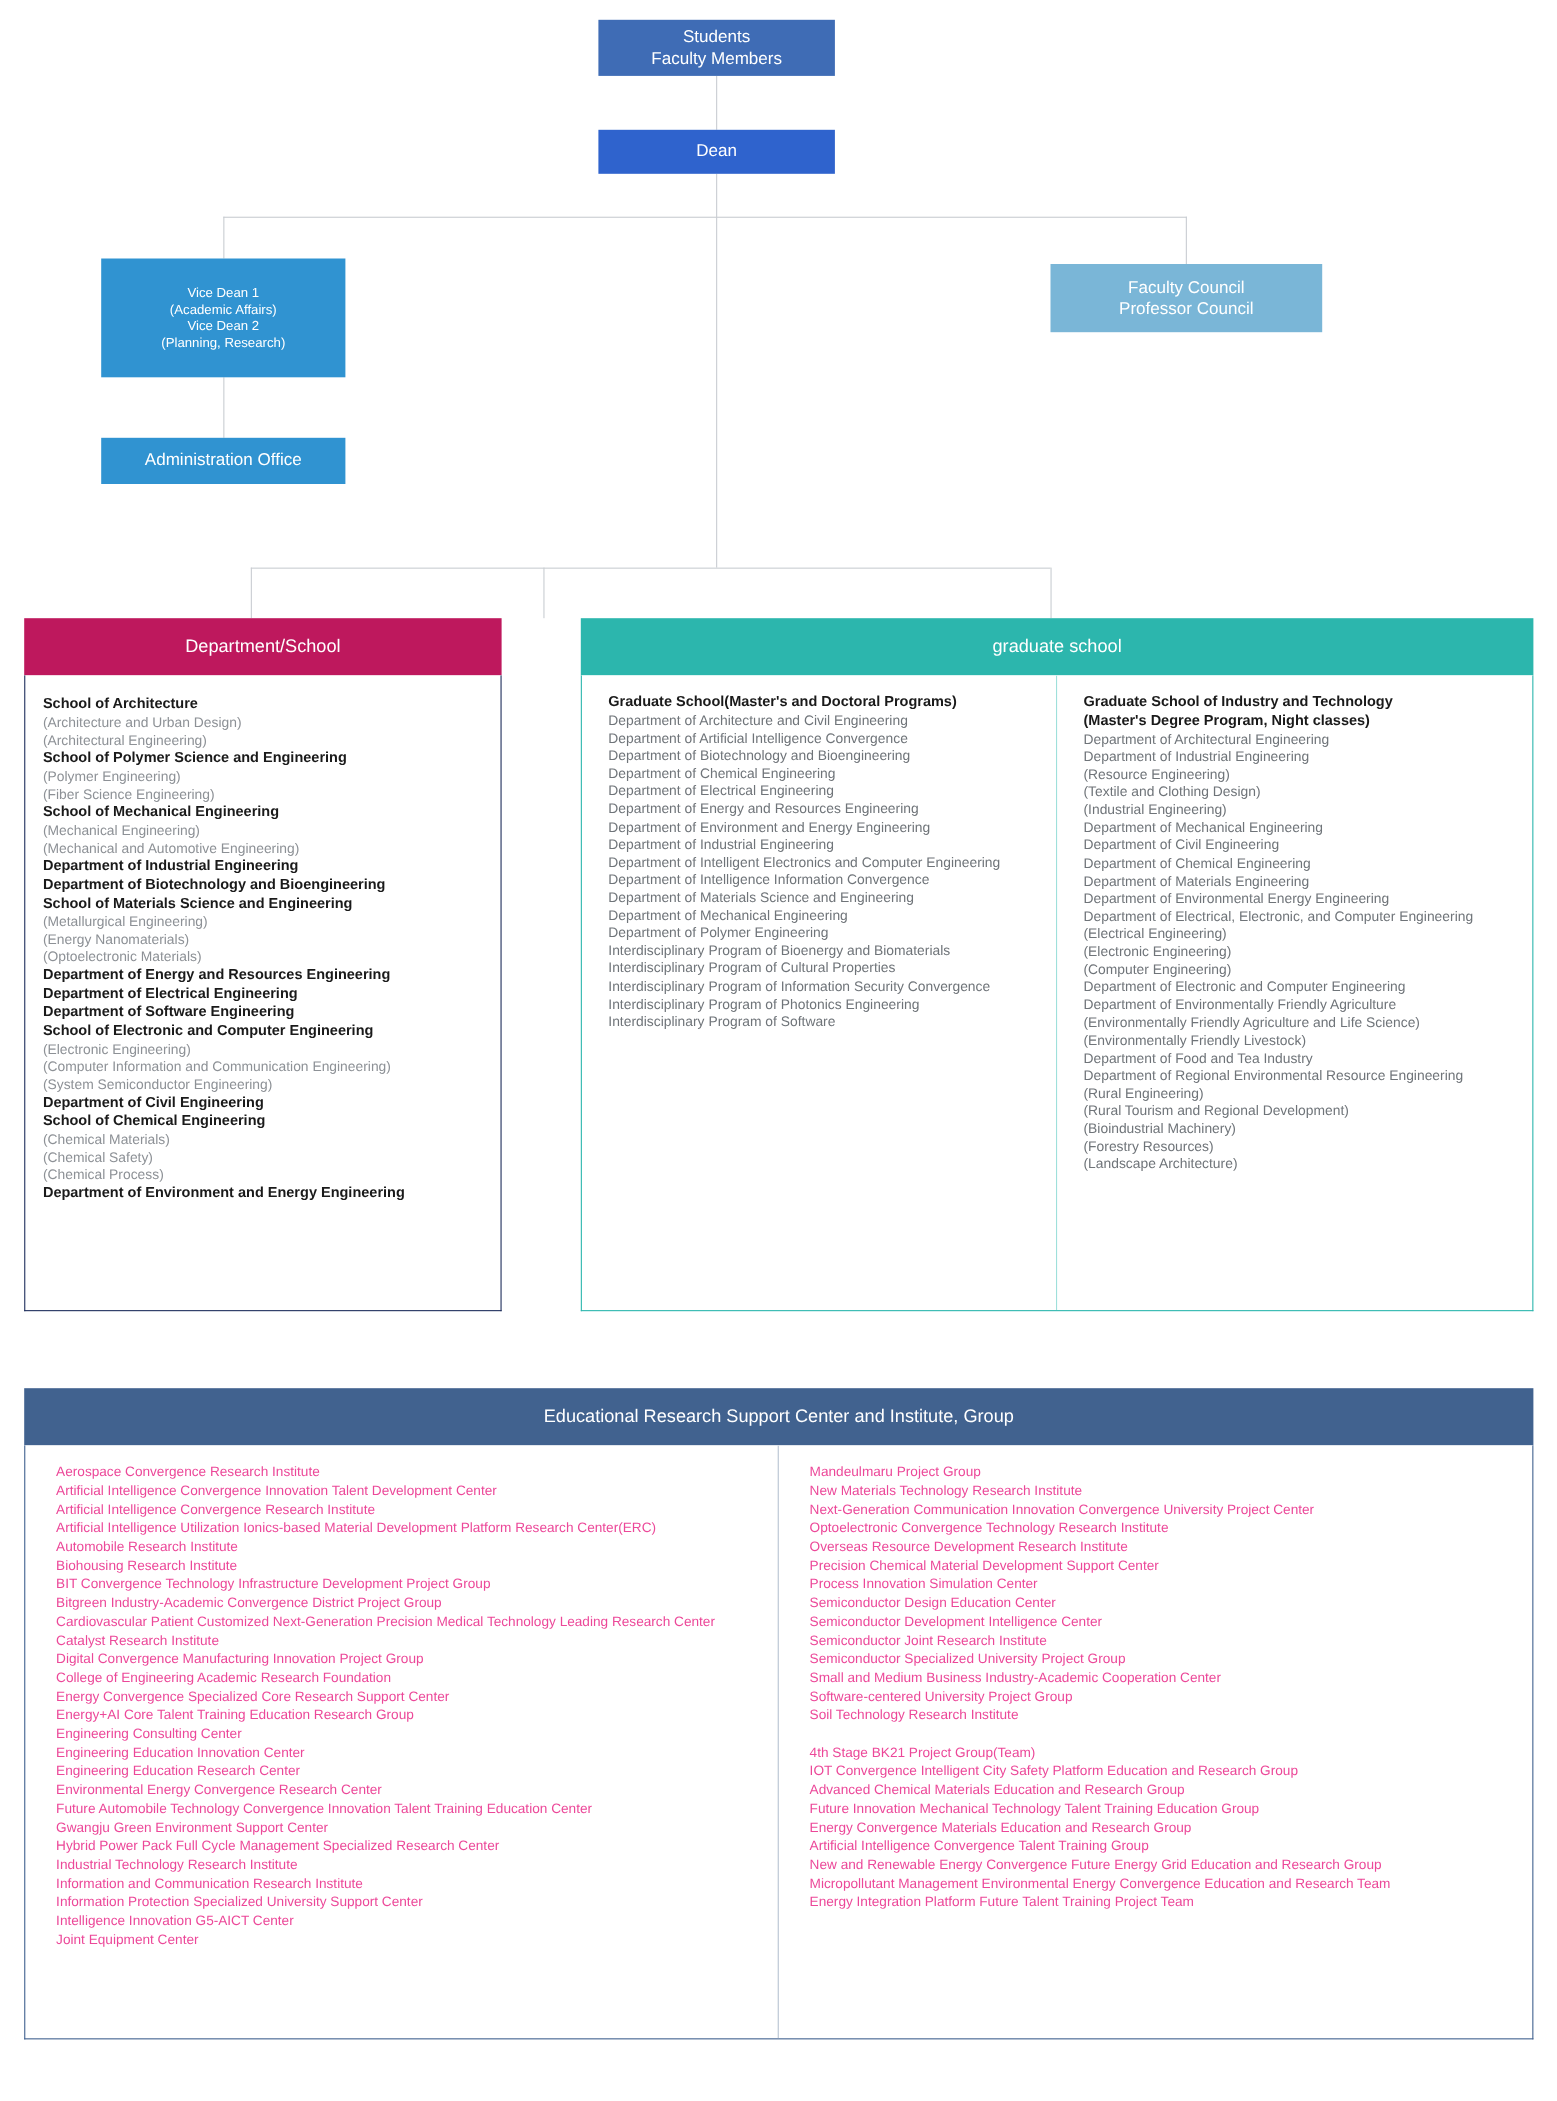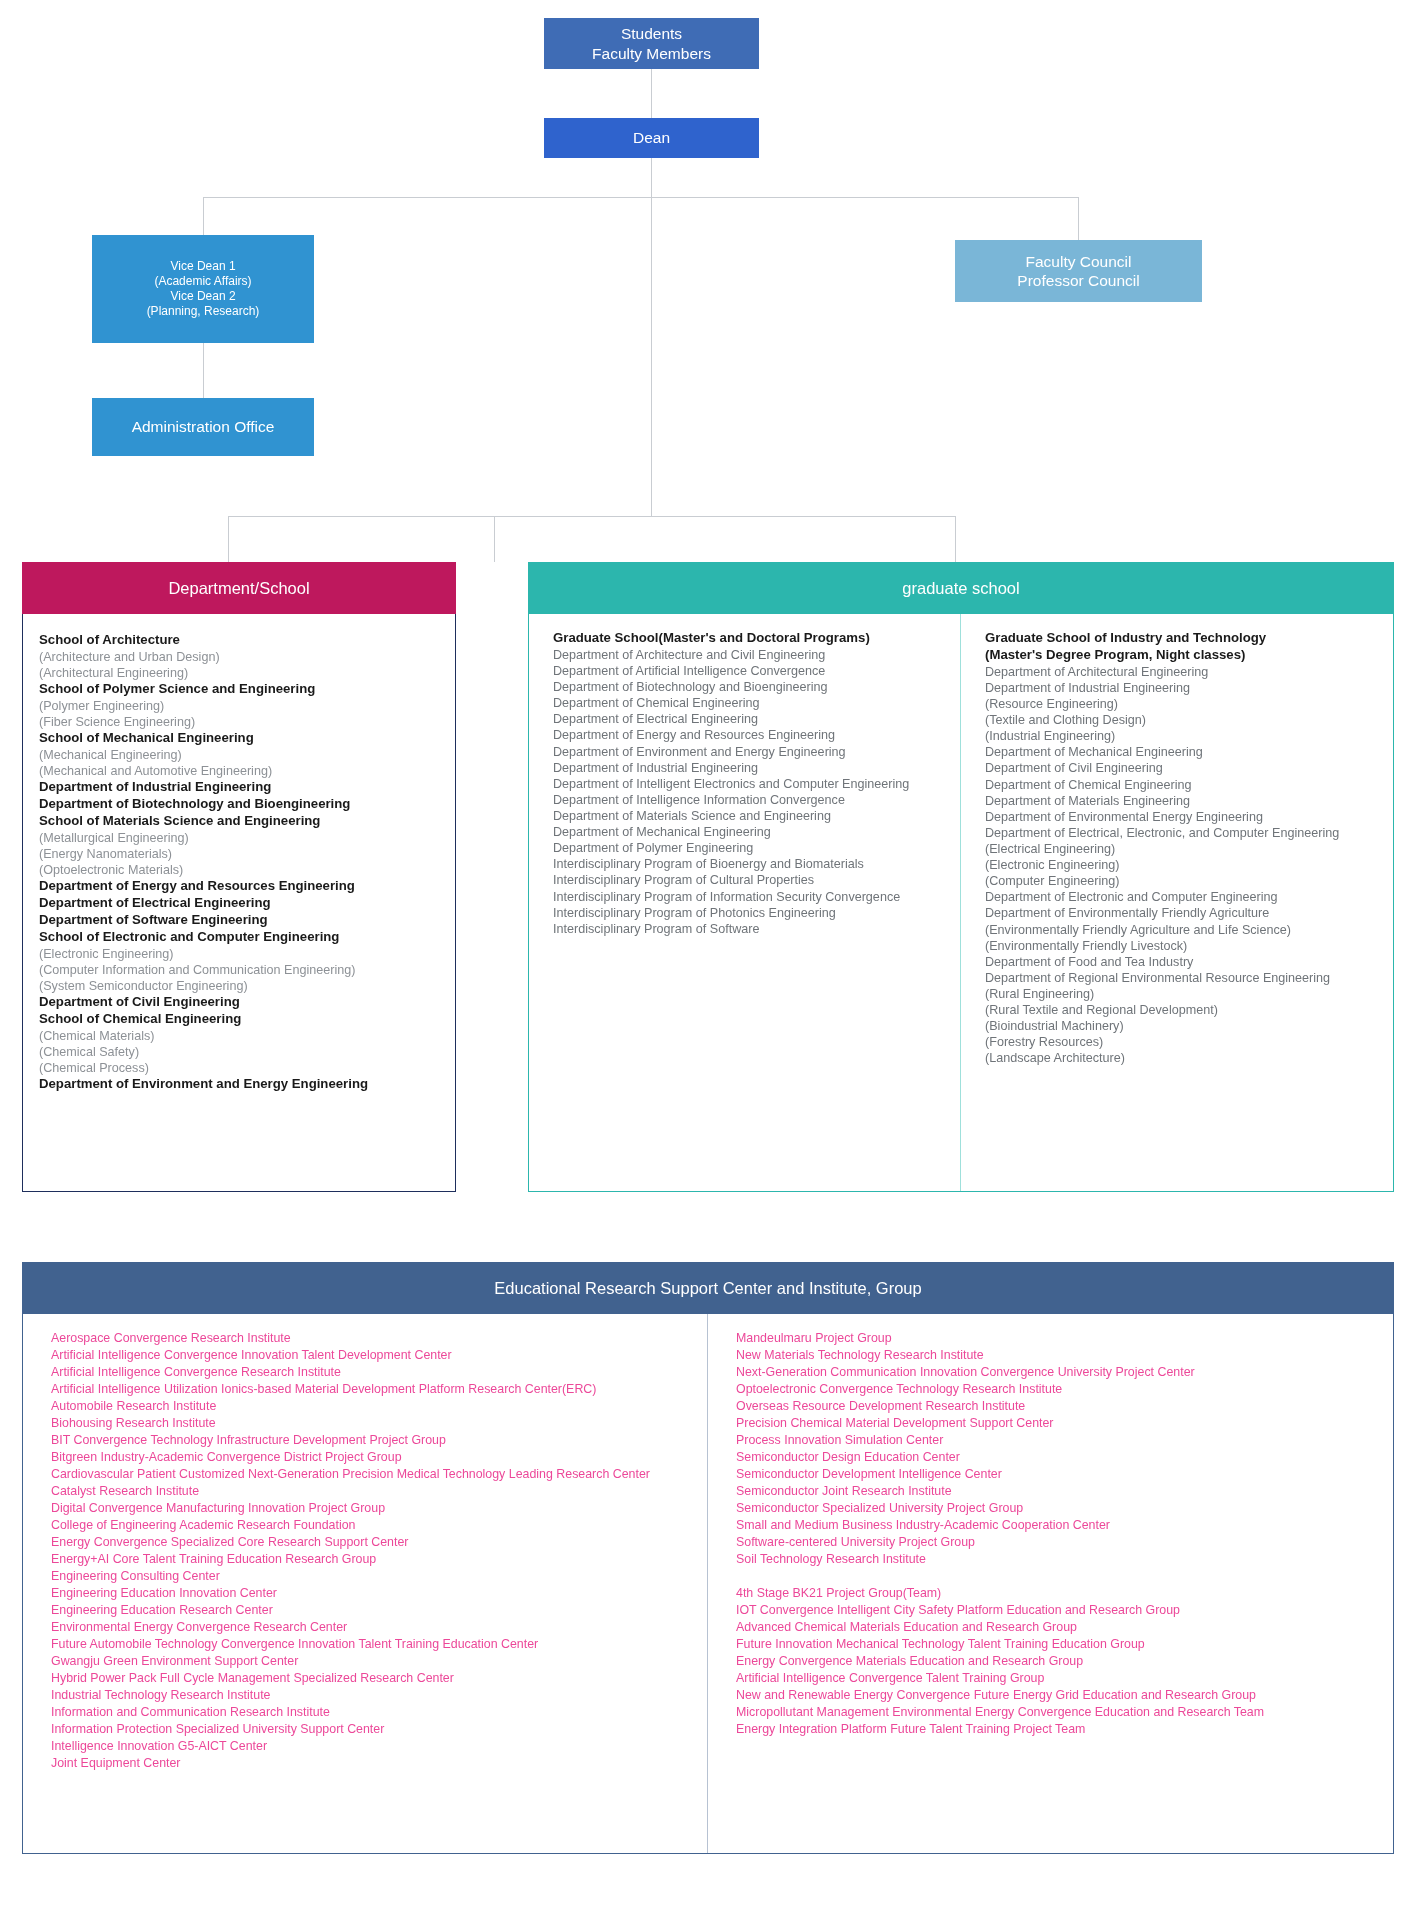--- a/index.html
+++ b/index.html
@@ -38,21 +38,21 @@
   }
   .node-dean {
     left: 544px; top: 118px; width: 215px; height: 40px;
     background: #2f63cd; font-size: 15.5px;
   }
   .node-vicedean {
     left: 92px; top: 235px; width: 222px; height: 108px;
     background: #3093d1; font-size: 12px;
   }
   .node-admin {
-    left: 92px; top: 398px; width: 222px; height: 58px;
+    left: 92px; top: 398px; width: 222px; height: 42px;
     background: #3093d1; font-size: 15.5px;
   }
   .node-faculty-council {
     left: 955px; top: 240px; width: 247px; height: 62px;
     background: #7ab6d7; font-size: 15.5px;
   }
 
   
   .panel { position: absolute; }
   .panel-head {
@@ -237,21 +237,21 @@
             <li class="it-grad">(Electrical Engineering)</li>
             <li class="it-grad">(Electronic Engineering)</li>
             <li class="it-grad">(Computer Engineering)</li>
             <li class="it-grad">Department of Electronic and Computer Engineering</li>
             <li class="it-grad">Department of Environmentally Friendly Agriculture</li>
             <li class="it-grad">(Environmentally Friendly Agriculture and Life Science)</li>
             <li class="it-grad">(Environmentally Friendly Livestock)</li>
             <li class="it-grad">Department of Food and Tea Industry</li>
             <li class="it-grad">Department of Regional Environmental Resource Engineering</li>
             <li class="it-grad">(Rural Engineering)</li>
-            <li class="it-grad">(Rural Textile and Regional Development)</li>
+            <li class="it-grad">(Rural Tourism and Regional Development)</li>
             <li class="it-grad">(Bioindustrial Machinery)</li>
             <li class="it-grad">(Forestry Resources)</li>
             <li class="it-grad">(Landscape Architecture)</li>
           </ul>
       </div>
     </div>
   </div>
 
   <div class="panel panel-edu">
     <div class="panel-head">Educational Research Support Center and Institute, Group</div>

